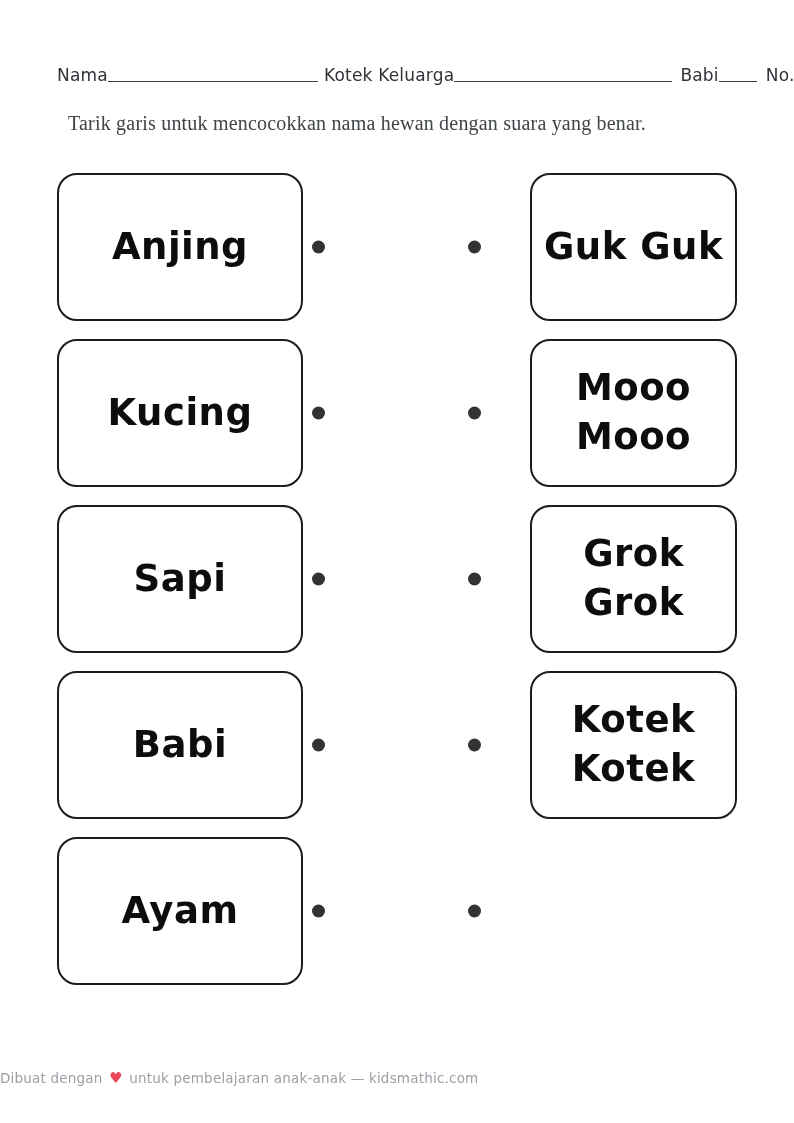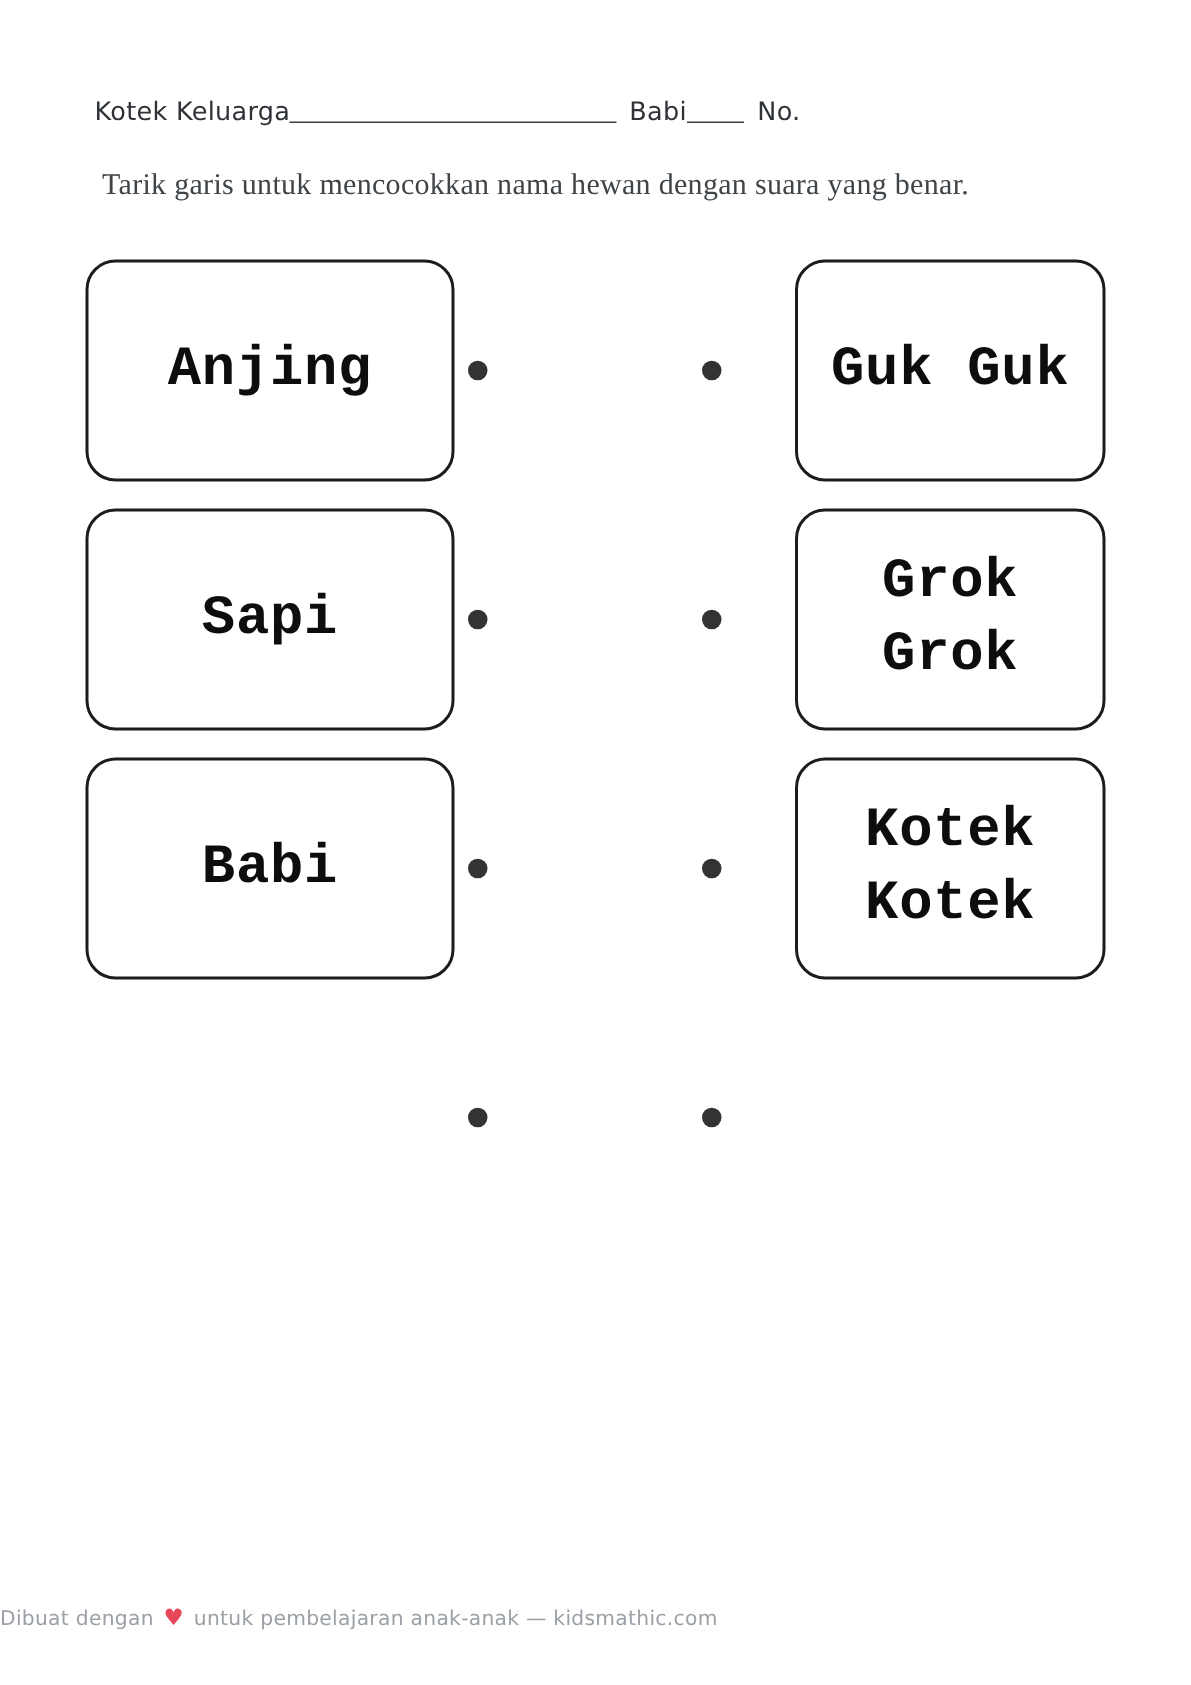--- a/index.html
+++ b/index.html
@@ -45,21 +45,20 @@
     width: 680px; height: 148px;
     margin-bottom: 18px;
   }
   .card {
     position: absolute; top: 0; height: 148px;
     background: #fff;
     border: 2.2px solid #1c1c1c;
     border-radius: 20px;
     display: flex; align-items: center; justify-content: center;
     text-align: center;
-    font-family: Liberation Mono, monospace;
   }
   .card-left  { left: 0;  width: 246px; }
   .card-right { right: 0; width: 207px; }
   .card .card-label {
     font-weight: bold;
     font-size: 37px;
     line-height: 1.32;
     color: #0d0d0d;
     letter-spacing: 0.5px;
     padding: 0 6px;
@@ -82,20 +81,24 @@
     font-size: 13.5px; color: #9aa0a6; letter-spacing: 0.2px;
   }
   .heart { color: #e8475a; font-size: 15px; padding: 0 2px; }
 </style>
 </head>
 <body>
 
 <div class="page">
 
   <div class="header">
+    <div class="field field-nama">
+      <span class="label">Nama</span>
+      <span class="rule rule-nama"></span>
+    </div>
     <div class="field field-keluarga">
       <span class="label">Kotek Keluarga</span>
       <span class="rule rule-keluarga"></span>
     </div>
     <div class="field field-kelas">
       <span class="label">Babi</span>
       <span class="rule rule-kelas"></span>
     </div>
     <div class="field field-no">
       <span class="label">No.</span>
@@ -111,20 +114,30 @@
       <div class="card card-left">
         <span class="card-label">Anjing</span>
       </div>
       <span class="dot dot-left"></span>
       <span class="dot dot-right"></span>
       <div class="card card-right">
         <span class="card-label">Guk Guk</span>
       </div>
     </div>
 
+    <div class="row row-2">
+      <div class="card card-left">
+        <span class="card-label">Kucing</span>
+      </div>
+      <span class="dot dot-left"></span>
+      <span class="dot dot-right"></span>
+      <div class="card card-right">
+        <span class="card-label">Mooo Mooo</span>
+      </div>
+    </div>
 
     <div class="row row-3">
       <div class="card card-left">
         <span class="card-label">Sapi</span>
       </div>
       <span class="dot dot-left"></span>
       <span class="dot dot-right"></span>
       <div class="card card-right">
         <span class="card-label">Grok Grok</span>
       </div>
@@ -135,20 +148,23 @@
         <span class="card-label">Babi</span>
       </div>
       <span class="dot dot-left"></span>
       <span class="dot dot-right"></span>
       <div class="card card-right">
         <span class="card-label">Kotek Kotek</span>
       </div>
     </div>
 
     <div class="row row-5">
+      <div class="card card-left">
+        <span class="card-label">Ayam</span>
+      </div>
       <span class="dot dot-left"></span>
       <span class="dot dot-right"></span>
     </div>
 
   </div>
 
   <div class="footer">
     <span>Dibuat dengan</span>
     <span class="heart">♥</span>
     <span>untuk pembelajaran anak-anak — kidsmathic.com</span>

